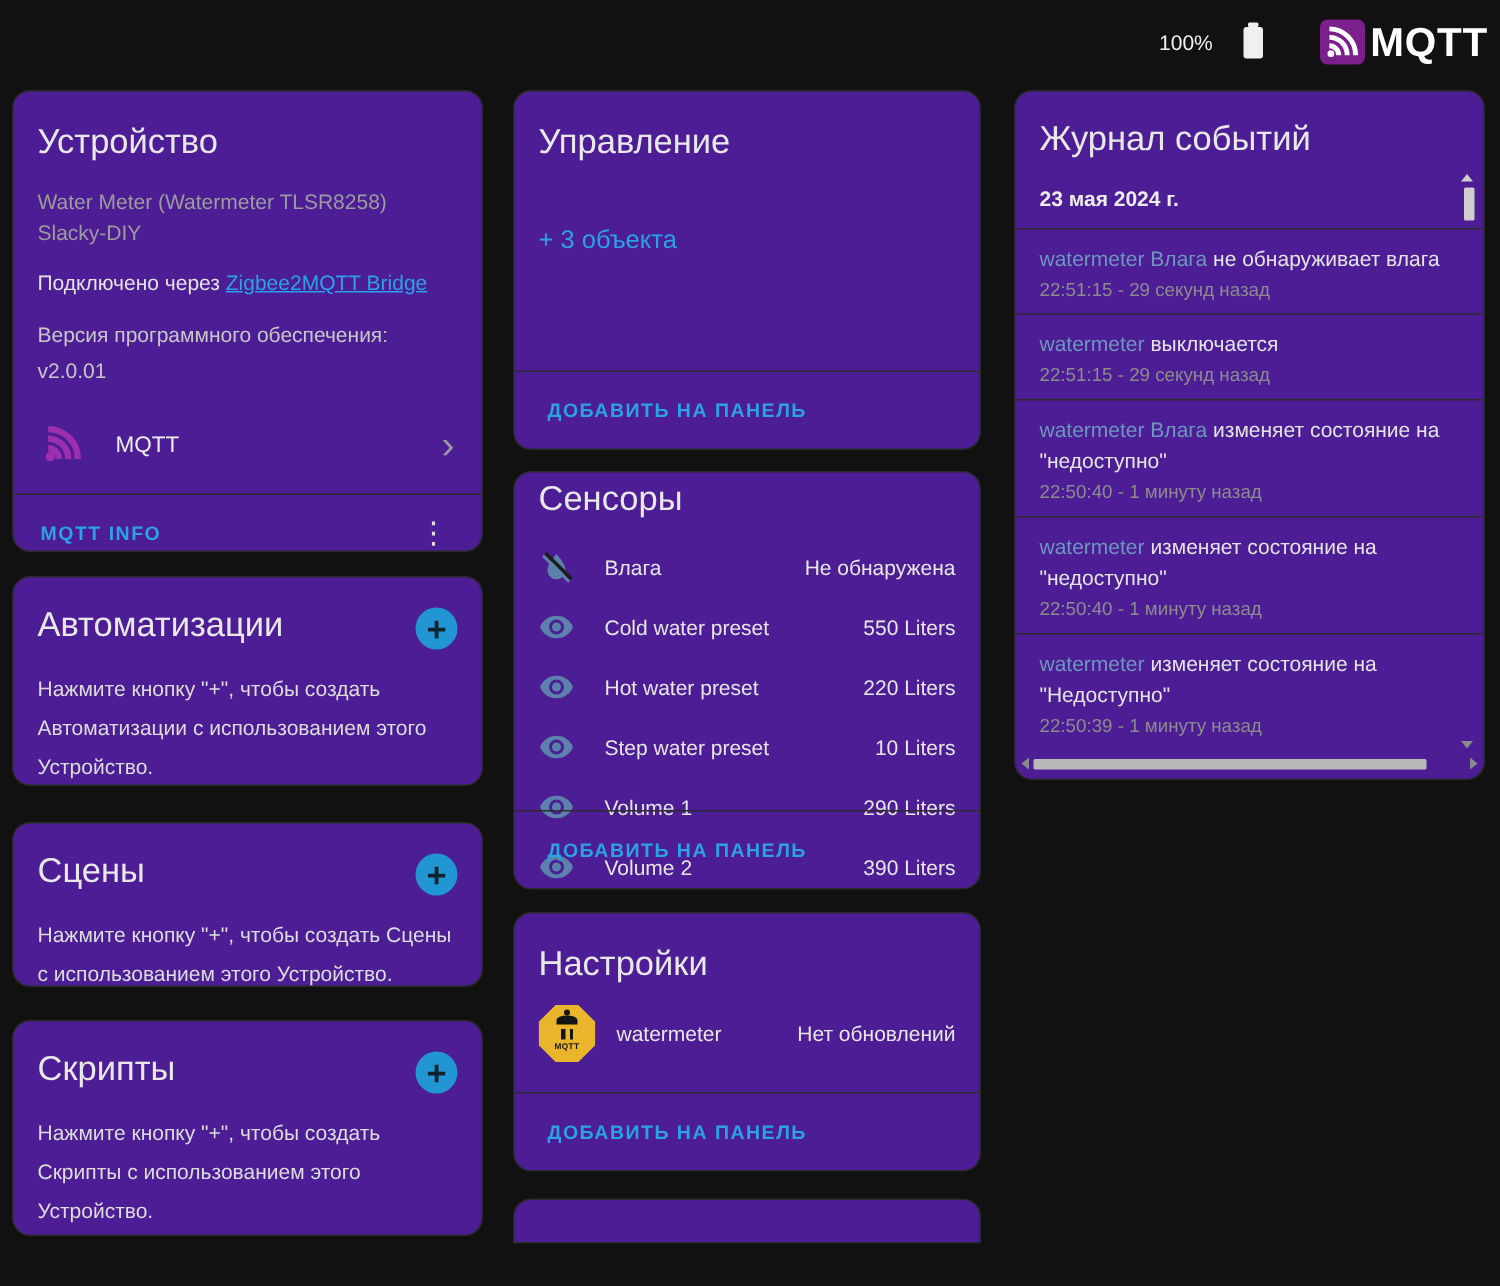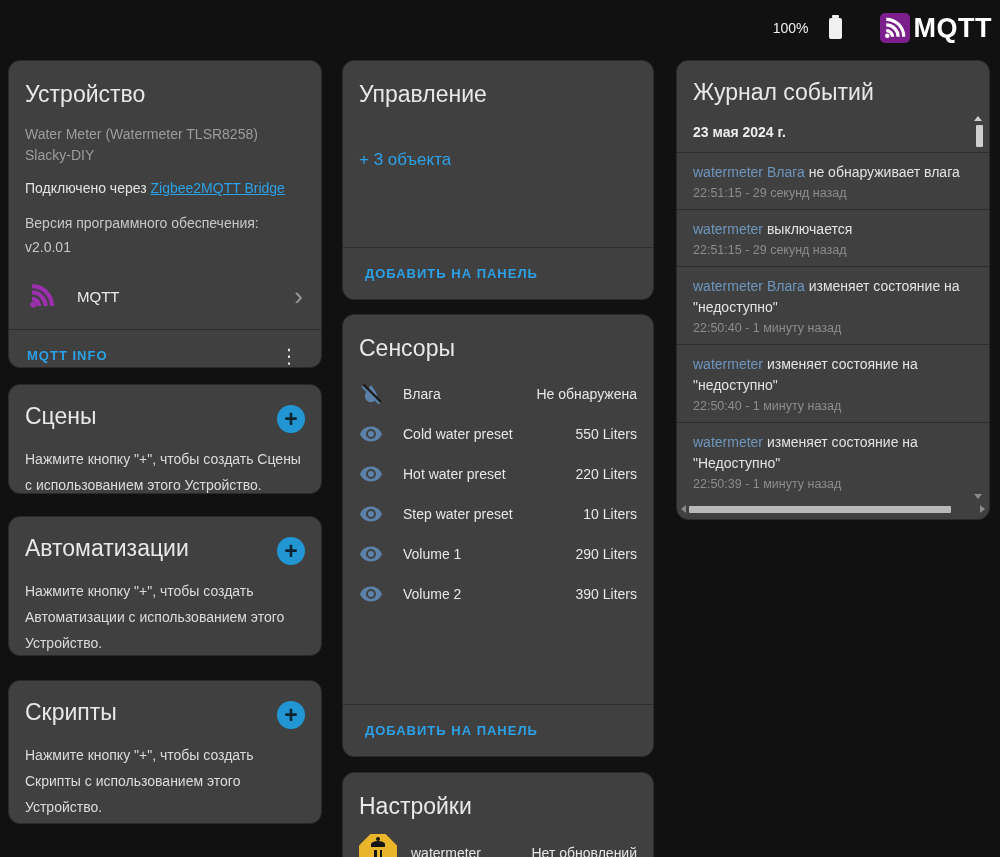--- a/index.html
+++ b/index.html
@@ -18,21 +18,21 @@
   .mqtt-logo-tile { width:30px; height:30px; border-radius:5px; background:#7b1f8d;
     display:flex; align-items:flex-end; }
   .mqtt-logo-text { font-size:27px; font-weight:bold; color:#fff; letter-spacing:0.5px; }
 
   
   .col { position:absolute; top:60px; display:flex; flex-direction:column; }
   .col-left  { left:8px;   width:314px; }
   .col-mid   { left:342px; width:312px; }
   .col-right { left:676px; width:314px; }
 
-  .card { background:#404040; border:1px solid #2a2a2a; border-radius:12px; position:relative; }
+  .card { background:#4c1d95; border:1px solid #2a2a2a; border-radius:12px; position:relative; }
   .card-title { font-size:23px; font-weight:400; color:#e8e8e8; }
 
   
   .device-card { height:308px; margin-bottom:16px; padding:20px 16px 0; }
   .device-card .card-title { margin-bottom:16px; }
   .dim-line { font-size:14px; color:#9c9c9c; line-height:21px; }
   .conn-line { font-size:14px; color:#e3e3e3; margin-top:12px; line-height:21px; }
   .conn-line a { color:#2ba1e8; text-decoration:underline; }
   .fw-line { font-size:14px; color:#c7c7c7; margin-top:12px; line-height:24px; }
   .integration-row { display:flex; align-items:center; margin-top:12px; height:50px; gap:18px; }
@@ -56,21 +56,21 @@
 
   
   .card-footer { border-top:1px solid #2c2c2c; height:52px; display:flex; align-items:center;
     padding:0 16px; position:absolute; bottom:0; left:0; right:0; }
 
   
   .controls-card { height:240px; margin-bottom:14px; padding:20px 16px 0; }
   .expand-link { display:inline-block; margin-top:42px; color:#2ba1e8; font-size:17px; cursor:pointer; }
 
   
-  .sensors-card { height:443px; margin-bottom:15px; padding:20px 16px 0; }
+  .sensors-card { height:279px; margin-bottom:15px; padding:4px 16px 0; }
   .sensor-rows { margin-top:12px; }
   .sensor-row { display:flex; align-items:center; height:40px; gap:20px; cursor:pointer; }
   .sensor-icon { width:24px; height:24px; flex:0 0 24px; }
   .sensor-icon svg { display:none; width:24px; height:24px; }
   .sensor-icon.icon-eye .svg-eye { display:block; }
   .sensor-icon.icon-water-off .svg-water-off { display:block; }
   .sensor-name { flex:1; font-size:14px; color:#e6e6e6; }
   .sensor-value { font-size:14px; color:#e6e6e6; }
 
   
@@ -151,34 +151,34 @@
       </svg>
       <span class="integration-name">MQTT</span>
       <span class="chevron">›</span>
     </div>
     <div class="device-footer">
       <span class="text-btn">MQTT INFO</span>
       <span class="kebab">⋮</span>
     </div>
   </div>
 
+  <div class="card plus-card card-automations">
+    <div class="plus-card-head">
+      <div class="card-title">Автоматизации</div>
+      <span class="plus-btn"></span>
+    </div>
+    <div class="plus-desc">Нажмите кнопку "+", чтобы создать Автоматизации с использованием этого Устройство.</div>
+  </div>
+
   <div class="card plus-card card-scenes">
     <div class="plus-card-head">
       <div class="card-title">Сцены</div>
       <span class="plus-btn"></span>
     </div>
     <div class="plus-desc">Нажмите кнопку "+", чтобы создать Сцены с использованием этого Устройство.</div>
-  </div>
-
-  <div class="card plus-card card-automations">
-    <div class="plus-card-head">
-      <div class="card-title">Автоматизации</div>
-      <span class="plus-btn"></span>
-    </div>
-    <div class="plus-desc">Нажмите кнопку "+", чтобы создать Автоматизации с использованием этого Устройство.</div>
   </div>
 
   <div class="card plus-card card-scripts">
     <div class="plus-card-head">
       <div class="card-title">Скрипты</div>
       <span class="plus-btn"></span>
     </div>
     <div class="plus-desc">Нажмите кнопку "+", чтобы создать Скрипты с использованием этого Устройство.</div>
   </div>
 </div>

